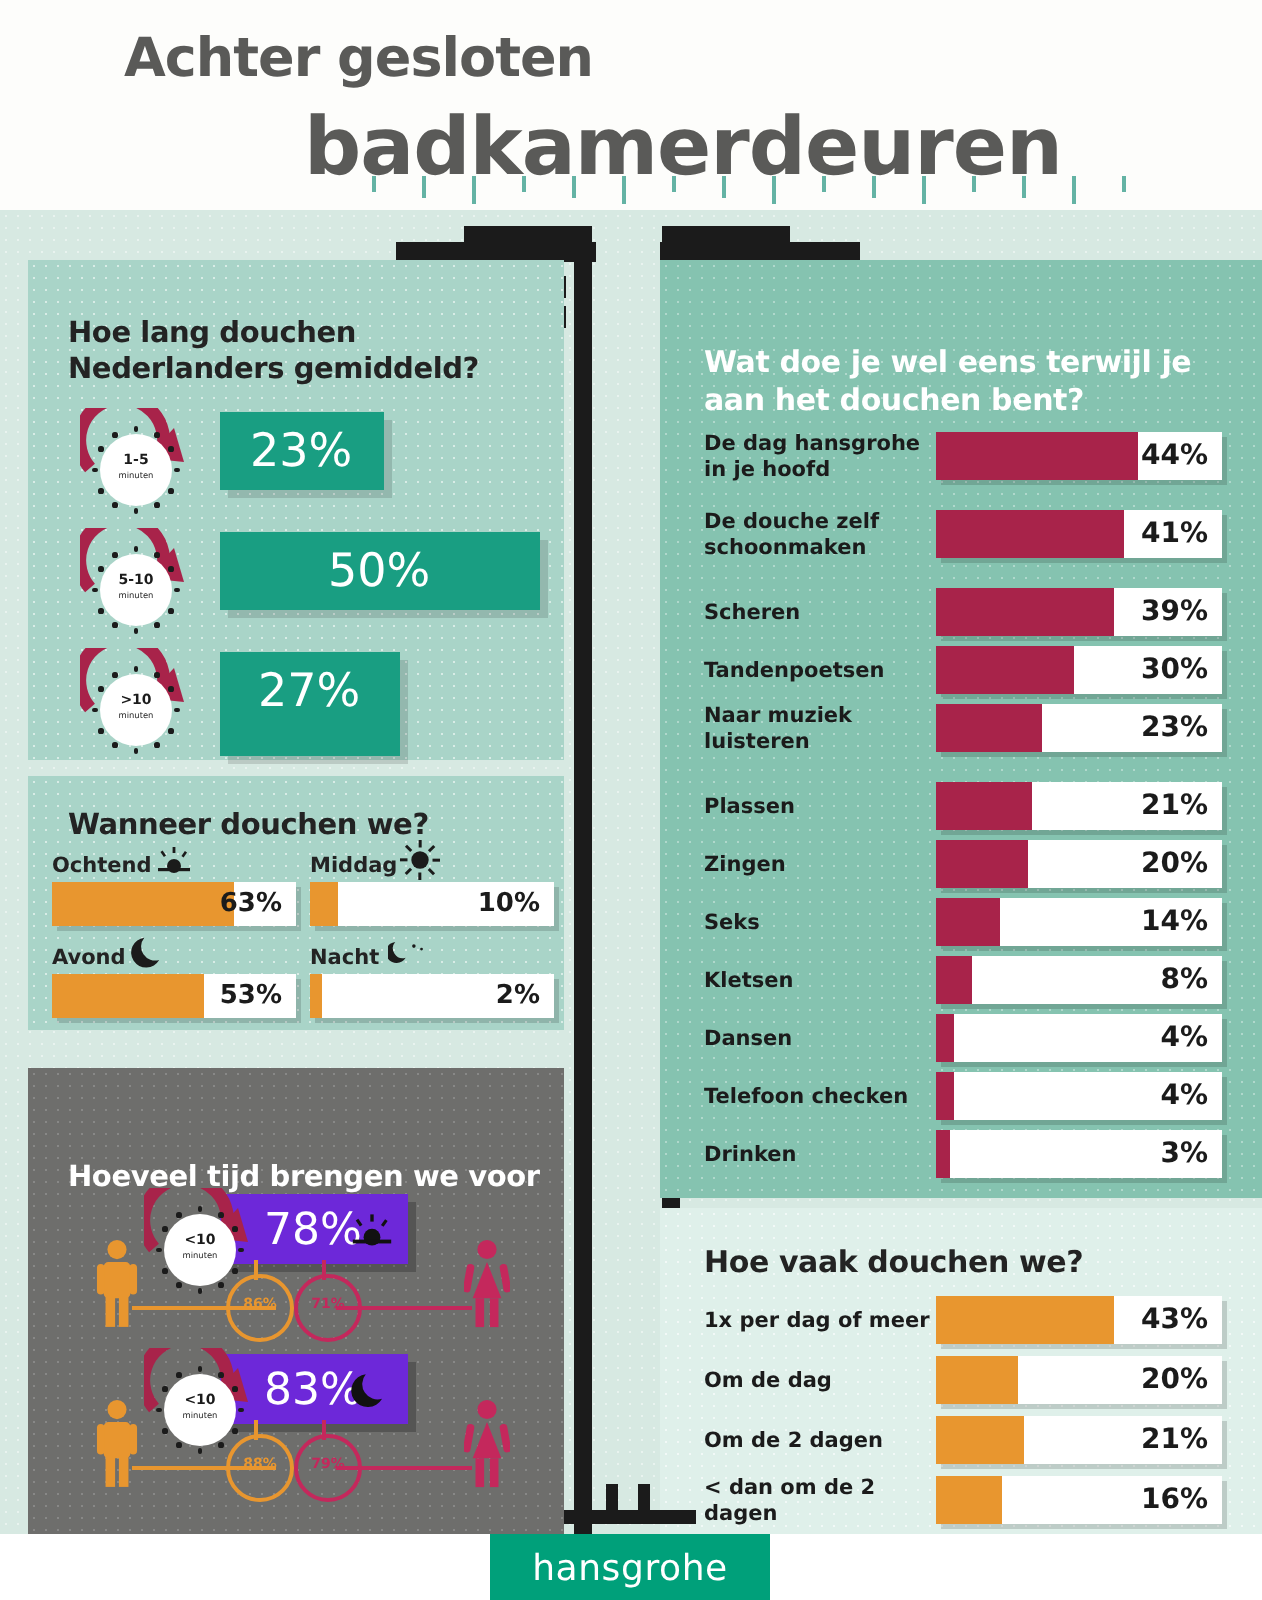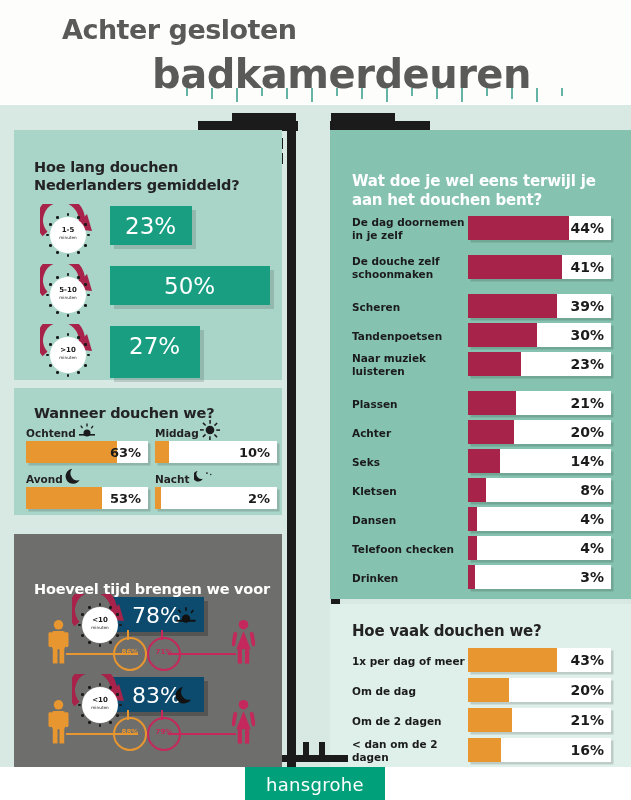--- a/index.html
+++ b/index.html
@@ -97,21 +97,21 @@
     color:#1b1b1b;font-weight:bold;font-size:10.5px;line-height:1.22;width:120px;
     font-family:"DejaVu Sans","Liberation Sans",sans-serif;}
   .ctrack{position:absolute;left:138px;top:0;width:143px;height:24px;background:#ffffff;
     box-shadow:2.5px 2.5px 0 rgba(0,0,0,.15);}
   .cfill{position:absolute;left:0;top:0;bottom:0;background:#a8234a;}
   .cval{position:absolute;right:7px;top:50%;transform:translateY(-50%);color:#1b1b1b;
     font-weight:bold;font-size:14px;font-family:"DejaVu Sans","Liberation Sans",sans-serif;}
 
   
   .mrow{position:absolute;left:0;width:301px;}
-  .mbar{position:absolute;background:#0c4a6e;box-shadow:4px 4px 0 rgba(0,0,0,.22);}
+  .mbar{position:absolute;background:#6d28d9;box-shadow:4px 4px 0 rgba(0,0,0,.22);}
   .mbar .mval{position:absolute;left:22px;top:6px;color:#fff;font-size:22px;
     font-family:"DejaVu Sans","Liberation Sans",sans-serif;}
   .person{position:absolute;}
   .pctcircle{position:absolute;width:30px;height:30px;border-radius:50%;
     background:transparent;border:2.5px solid #e8962f;}
   .pctcircle.pink{border-color:#c4285c;}
   .pctcircle span{position:absolute;left:0;right:0;top:9px;text-align:center;font-size:7px;
     font-weight:bold;color:#e8962f;font-family:"DejaVu Sans","Liberation Sans",sans-serif;}
   .pctcircle.pink span{color:#c4285c;}
   .connline{position:absolute;background:#e8962f;height:2px;}
@@ -486,21 +486,21 @@
       </div>
     </div>
 
   <div class="panel p-green p-greendots" style="left:330px;top:130px;width:301px;height:469px;"></div>
   <div class="h-white" style="left:352px;top:172px;width:270px;font-size:15px;">
     <div>Wat doe je wel eens terwijl je</div>
     <div>aan het douchen bent?</div>
   </div>
   <div id="activities-rows" style="position:absolute;left:330px;top:216px;width:301px;">
       <div class="crow" style="top: 0px;">
-        <div class="clabel">De dag doornemen in je zelf</div>
+        <div class="clabel">De dag hansgrohe in je hoofd</div>
         <div class="ctrack">
           <div class="cfill" style="width: 100.672px;"></div>
           <div class="cval">44%</div>
         </div>
       </div>
       <div class="crow" style="top: 39px;">
         <div class="clabel">De douche zelf schoonmaken</div>
         <div class="ctrack">
           <div class="cfill" style="width: 93.808px;"></div>
           <div class="cval">41%</div>
@@ -528,21 +528,21 @@
         </div>
       </div>
       <div class="crow" style="top: 175px;">
         <div class="clabel">Plassen</div>
         <div class="ctrack">
           <div class="cfill" style="width: 48.048px;"></div>
           <div class="cval">21%</div>
         </div>
       </div>
       <div class="crow" style="top: 204px;">
-        <div class="clabel">Achter</div>
+        <div class="clabel">Zingen</div>
         <div class="ctrack">
           <div class="cfill" style="width: 45.76px;"></div>
           <div class="cval">20%</div>
         </div>
       </div>
       <div class="crow" style="top: 233px;">
         <div class="clabel">Seks</div>
         <div class="ctrack">
           <div class="cfill" style="width: 32.032px;"></div>
           <div class="cval">14%</div>

